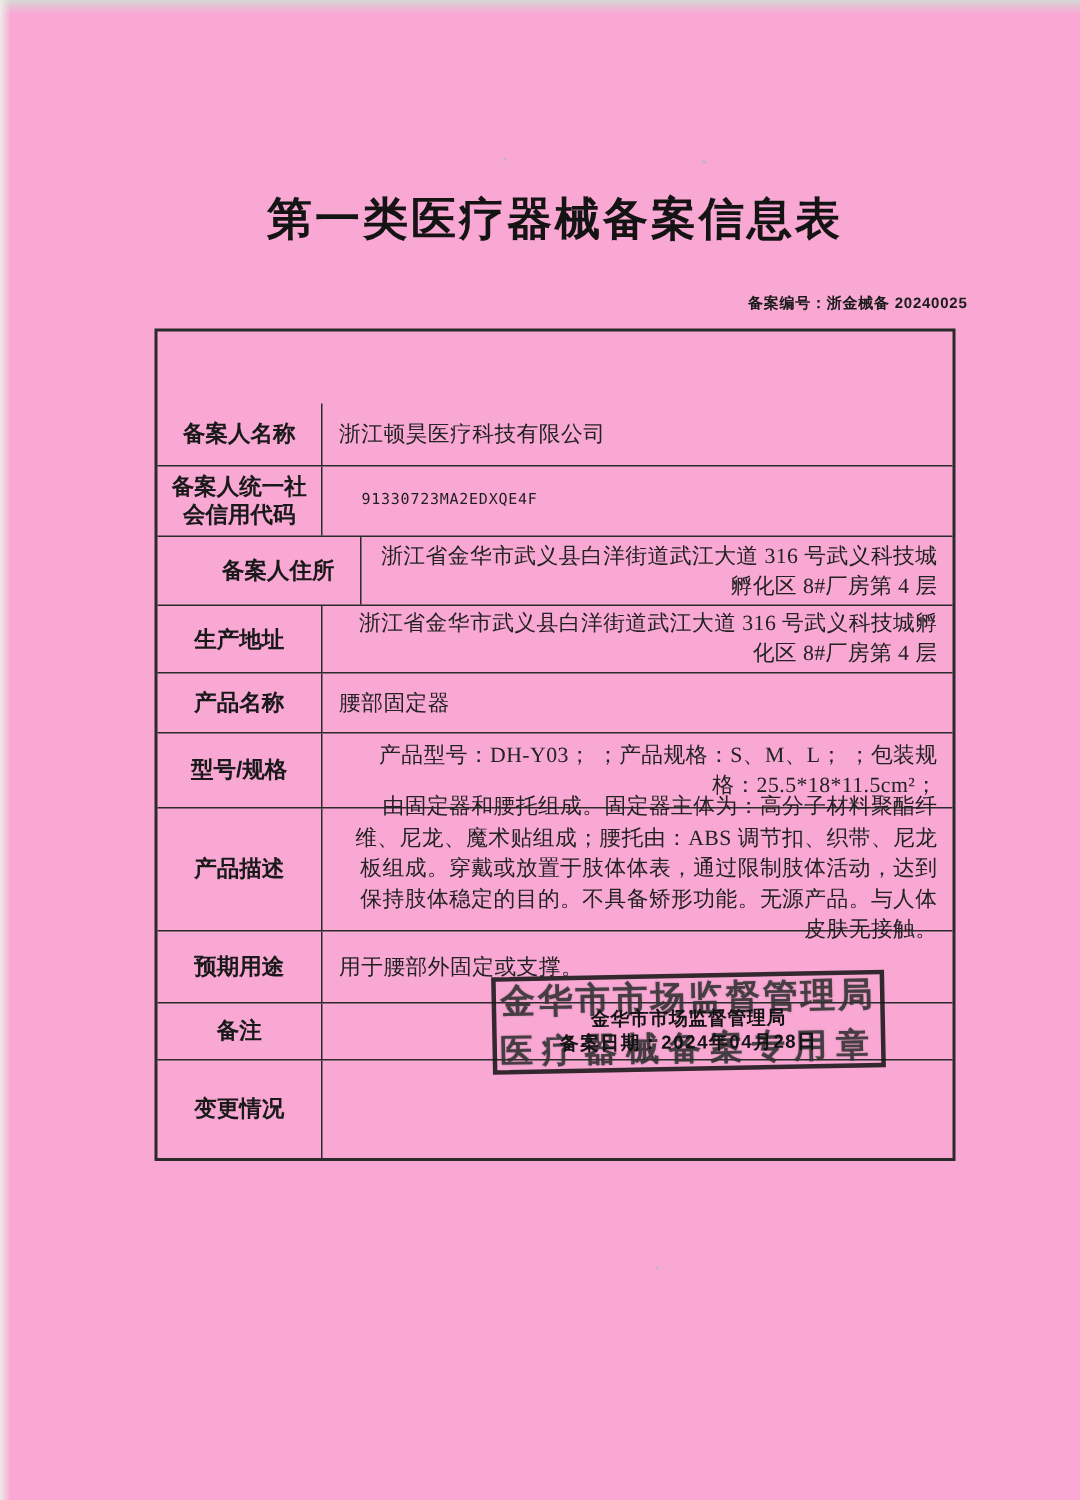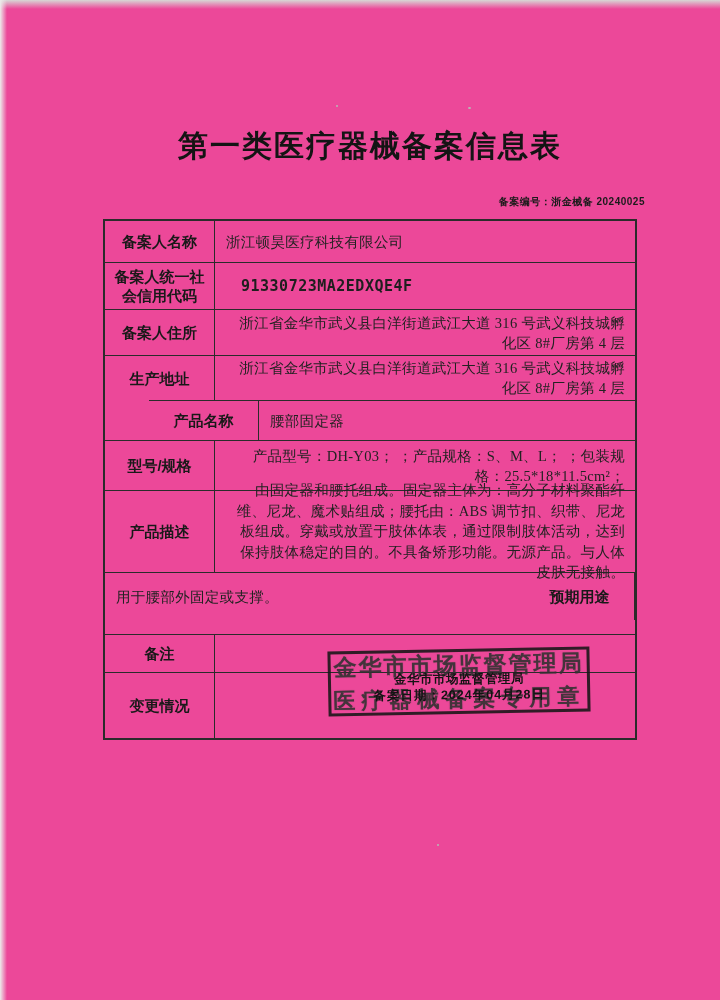--- a/index.html
+++ b/index.html
@@ -3,21 +3,21 @@
 <meta charset="utf-8">
 <style>
   html,body{margin:0;padding:0;}
   body{
     width:720px;height:1000px;
     background:#ffffff;
     font-family:"Liberation Sans","DejaVu Sans",sans-serif;
     position:relative;overflow:hidden;
     color:#1c1c1c;
   }
-  .page{position:absolute;inset:0;background:#ec4899;}
+  .page{position:absolute;inset:0;background:#f9a8d4;}
   
   .scan-top-band{position:absolute;top:0;left:0;right:0;height:9px;
     background:linear-gradient(#d7d7d5,rgba(255,255,255,0));}
   .scan-left-band{position:absolute;top:0;left:0;bottom:0;width:7px;
     background:linear-gradient(90deg,#ececea,rgba(255,255,255,0));}
   .speck{position:absolute;background:#b9b9b6;border-radius:50%;}
   .speck.s1{width:3px;height:2px;left:468px;top:107px;}
   .speck.s2{width:2px;height:2px;left:336px;top:105px;}
   .speck.s3{width:2px;height:2px;left:437px;top:844px;}
   .speck.s4{width:3px;height:2px;left:508px;top:202px;opacity:.6;}
@@ -34,48 +34,48 @@
     letter-spacing:.5px;
   }
 
   .info-table{
     position:absolute;left:103px;top:219px;width:534px;
     border:2px solid #2b2b2b;box-sizing:border-box;
     background:transparent;
   }
   .row{display:flex;box-sizing:border-box;}
   .row + .row{border-top:1.6px solid #2b2b2b;}
-  .row:nth-child(1){height:41px;}
+  .row:nth-child(1){height:41px;margin-top:48px;}
   .row:nth-child(2){height:47px;gap:15px;}
-  .row:nth-child(3){height:46px;}
+  .row:nth-child(3){height:46px;padding-left:26px;}
   .row:nth-child(4){height:45px;}
-  .row:nth-child(5){height:40px;margin-left:44px;}
+  .row:nth-child(5){height:40px;}
   .row:nth-child(6){height:50px;}
   .row:nth-child(7){height:82px;}
   .row:nth-child(8){height:48px;}
-  .row:nth-child(9){height:38px;margin-top:14px;}
+  .row:nth-child(9){height:38px;}
   .row:nth-child(10){height:66px;}
   .row:nth-child(11){height:64px;}
   .cell{box-sizing:border-box;text-align:right;}
   .cell.label{
     width:110px;flex:0 0 110px;
     border-right:1.6px solid #2b2b2b;
     display:flex;align-items:center;justify-content:center;
     text-align:center;font-size:15px;font-weight:700;color:#191919;
     line-height:19px;white-space:pre-line;padding:2px 4px;
   }
   .cell.value{
     flex:1;display:flex;align-items:center;
     padding:4px 10px 4px 11px;font-size:14.5px;line-height:20px;
     color:#222;font-family:"Liberation Serif","DejaVu Serif",serif;
     letter-spacing:.3px;
   }
   .row:nth-child(2) .cell.value{
     font-family:"DejaVu Sans Mono","Liberation Mono",monospace;
-    font-size:15px;letter-spacing:.5px;color:#1e1e1e;font-weight:bold;
+    font-size:10px;letter-spacing:.5px;color:#1e1e1e;
   }
   .row:nth-child(7) .cell.value{line-height:20.5px;}
 
   
   .stamp{
     position:absolute;left:328px;top:649px;width:262px;height:65px;
     border:3px solid rgba(22,22,22,.88);
     transform:rotate(-1.1deg);
     box-sizing:border-box;
   }
@@ -134,22 +134,22 @@
       </div>
       <div class="row">
         <div class="cell label">型号/规格</div>
         <div class="cell value">产品型号：DH-Y03； ；产品规格：S、M、L； ；包装规格：25.5*18*11.5cm²；</div>
       </div>
       <div class="row">
         <div class="cell label">产品描述</div>
         <div class="cell value">由固定器和腰托组成。固定器主体为：高分子材料聚酯纤维、尼龙、魔术贴组成；腰托由：ABS 调节扣、织带、尼龙板组成。穿戴或放置于肢体体表，通过限制肢体活动，达到保持肢体稳定的目的。不具备矫形功能。无源产品。与人体皮肤无接触。</div>
       </div>
       <div class="row">
+        <div class="cell label">预期用途</div>
         <div class="cell value">用于腰部外固定或支撑。</div>
-        <div class="cell label">预期用途</div>
       </div>
       <div class="row">
         <div class="cell label">备注</div>
         <div class="cell value"></div>
       </div>
       <div class="row">
         <div class="cell label">变更情况</div>
         <div class="cell value"></div>
       </div>
     </div>

